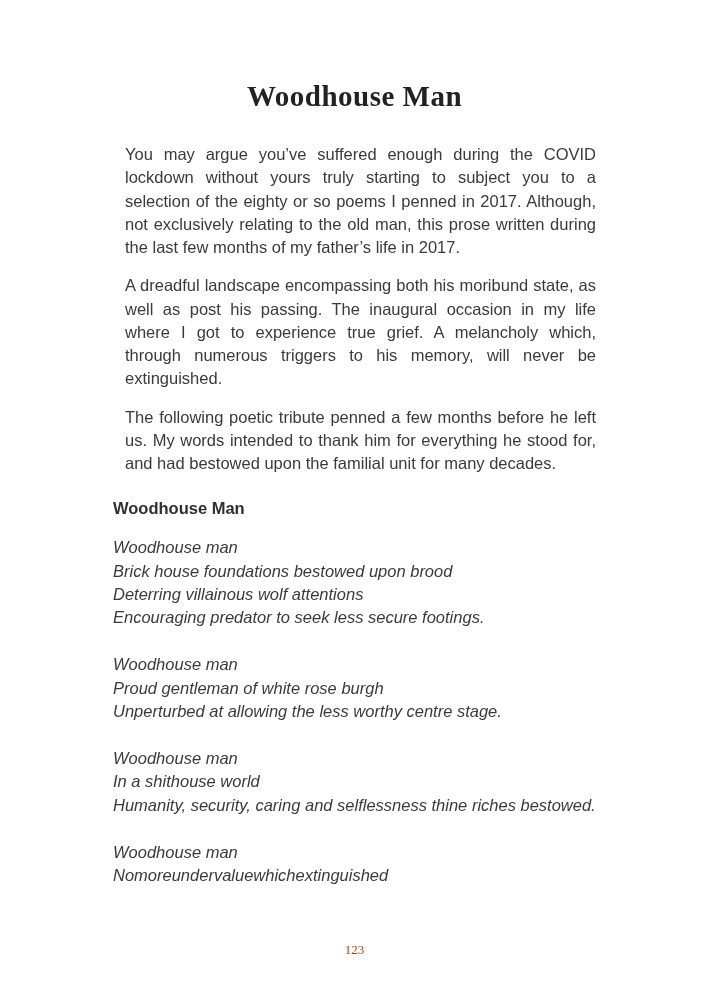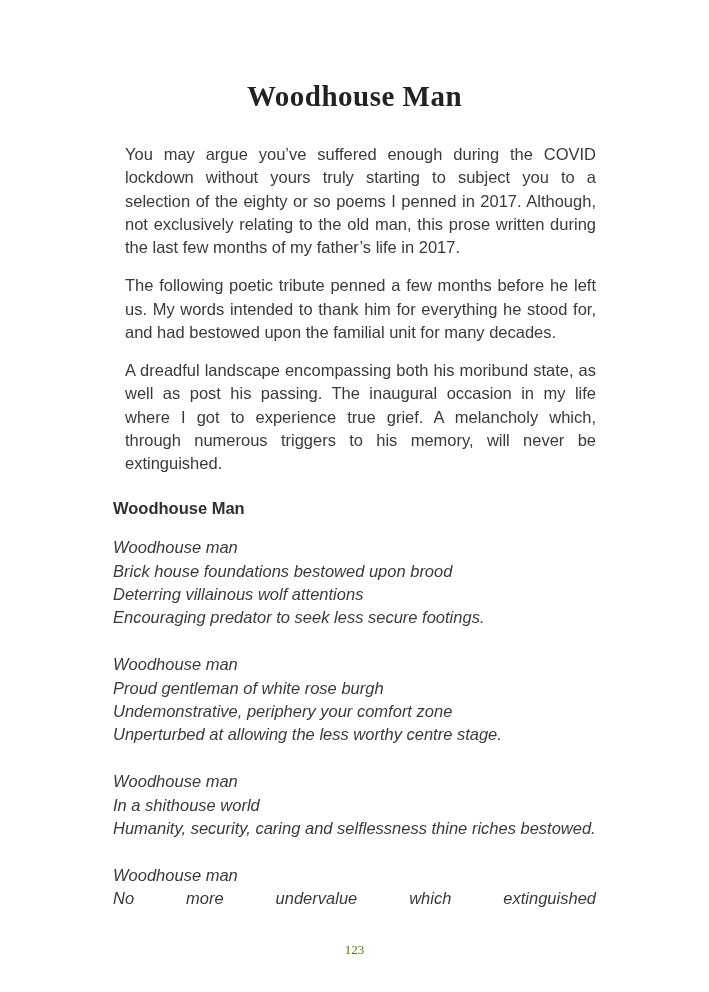--- a/index.html
+++ b/index.html
@@ -49,61 +49,60 @@
     font-style: italic;
     font-size: 16.5px;
     line-height: 1.41;
     margin: 0 0 24px 0;
   }
   .stanza .line {
     display: block;
   }
   .justified-line {
     display: flex;
-    justify-content: space-between;
+    justify-content: flex-start;
     font-style: italic;
     font-size: 16.5px;
     line-height: 1.41;
   }
   .page-number {
     position: absolute;
     bottom: 34px;
     left: 0;
     right: 0;
     text-align: center;
     font-family: "Liberation Serif", serif;
     font-size: 13px;
-    color: #4d7c0f;
+    color: #c2410c;
   }
 </style>
 </head>
 <body>
 
 <div class="page">
   <div class="content">
 
     <h1 class="doc-title">Woodhouse Man</h1>
 
     <p class="para">You may argue you’ve suffered enough during the COVID lockdown without yours truly starting to subject you to a selection of the eighty or so poems I penned in 2017. Although, not exclusively relating to the old man, this prose written during the last few months of my father’s life in 2017.</p>
+    <p class="para">A dreadful landscape encompassing both his moribund state, as well as post his passing. The inaugural occasion in my life where I got to experience true grief. A melancholy which, through numerous triggers to his memory, will never be extinguished.</p>
     <p class="para">The following poetic tribute penned a few months before he left us. My words intended to thank him for everything he stood for, and had bestowed upon the familial unit for many decades.</p>
-    <p class="para">A dreadful landscape encompassing both his moribund state, as well as post his passing. The inaugural occasion in my life where I got to experience true grief. A melancholy which, through numerous triggers to his memory, will never be extinguished.</p>
 
     <div class="poem-heading">Woodhouse Man</div>
 
     <div class="stanza">
       <span class="line">Woodhouse man</span>
       <span class="line">Brick house foundations bestowed upon brood</span>
       <span class="line">Deterring villainous wolf attentions</span>
       <span class="line">Encouraging predator to seek less secure footings.</span>
     </div>
 
     <div class="stanza">
       <span class="line">Woodhouse man</span>
       <span class="line">Proud gentleman of white rose burgh</span>
-      <span class="line">Undemonstrative, periphery your comfort zone</span>
       <span class="line">Unperturbed at allowing the less worthy centre stage.</span>
     </div>
 
     <div class="stanza">
       <span class="line">Woodhouse man</span>
       <span class="line">In a shithouse world</span>
       <span class="line">Humanity, security, caring and selflessness thine riches bestowed.</span>
     </div>
 
     <div class="stanza" style="margin-bottom:0;">

